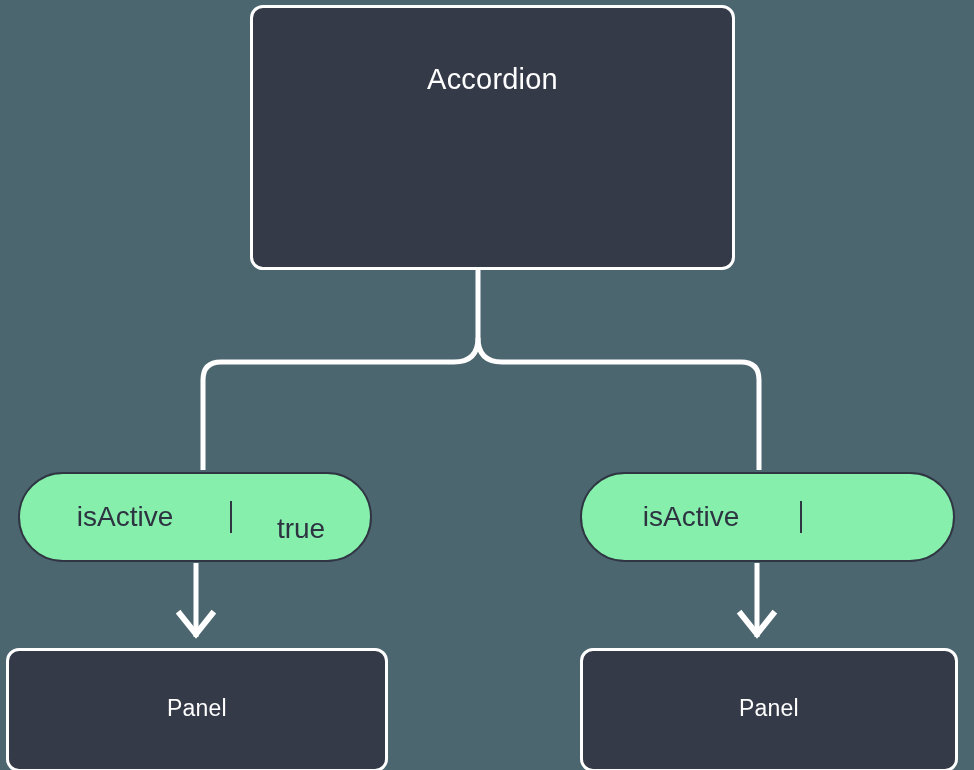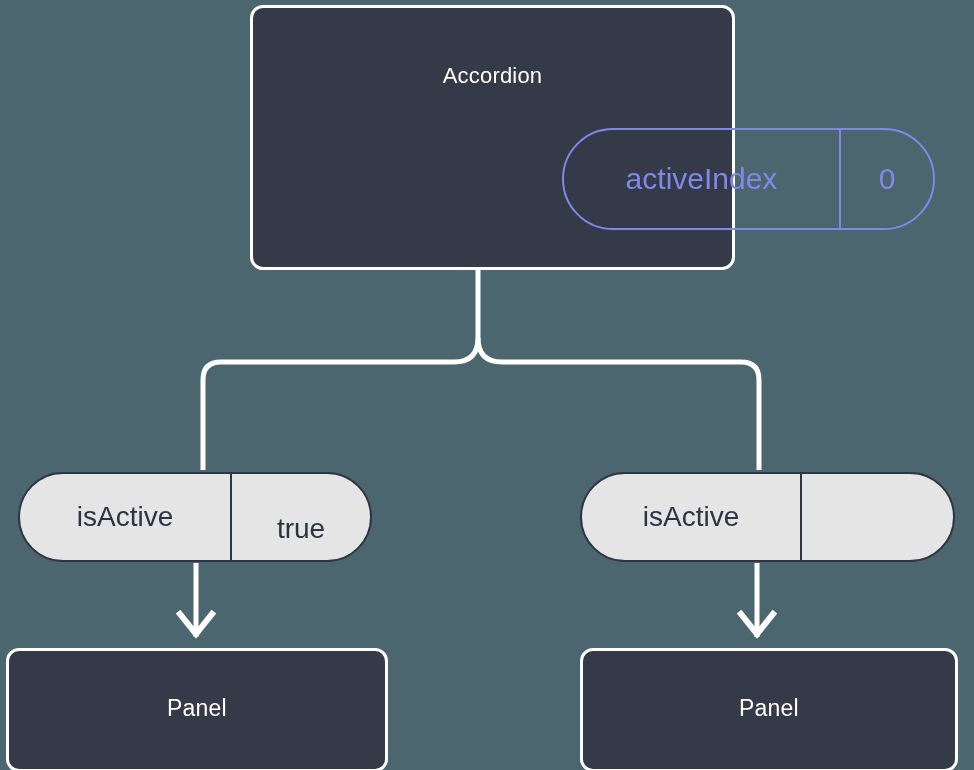--- a/index.html
+++ b/index.html
@@ -53,21 +53,21 @@
     width: 378px;
     height: 124px;
   }
 
   .node-title {
     position: absolute;
     left: 0;
     width: 100%;
     text-align: center;
     color: #ffffff;
-    font-size: 22px;
+    font-size: 29px;
     font-weight: 400;
     letter-spacing: 0.2px;
   }
   #accordion-title { top: 55px; }
   .panel-title { top: 44px; font-size: 23px; }
 
   
   .pill {
     position: absolute;
     box-sizing: border-box;
@@ -101,23 +101,24 @@
     border-right: 2px solid #8189e8;
   }
   #accordion-state-pill .pill-val {
     flex: 1;
     color: #8189e8;
     font-size: 30px;
   }
 
   
   .pill-filled {
-    background: #e5e5e5;
+    background: #86efac;
     border: 2px solid #2f3542;
     height: 90px;
+    align-items: center;
   }
   .pill-filled .pill-key,
   .pill-filled .pill-val {
     color: #2d3340;
     font-size: 28px;
   }
   .pill-filled .pill-key {
     border-right: 2px solid #2f3542;
   }
 
@@ -161,24 +162,20 @@
     <path d="M 196 563 L 196 637" stroke="#ffffff" stroke-width="5" stroke-linecap="butt"></path>
     <path d="M 180 614 L 196 634 L 212 614" stroke="#ffffff" stroke-width="6" stroke-linecap="square" stroke-linejoin="miter"></path>
 
     <path d="M 757 563 L 757 637" stroke="#ffffff" stroke-width="5" stroke-linecap="butt"></path>
     <path d="M 741 614 L 757 634 L 773 614" stroke="#ffffff" stroke-width="6" stroke-linecap="square" stroke-linejoin="miter"></path>
   </svg>
 
   <div class="node-box" id="accordion-box">
     <div class="node-title" id="accordion-title">Accordion</div>
 
-    <div class="pill" id="accordion-state-pill">
-      <div class="pill-key">activeIndex</div>
-      <div class="pill-val">0</div>
-    </div>
   </div>
 
   <div class="pill pill-filled" id="pill-isactive-left">
     <div class="pill-key">isActive</div>
     <div class="pill-val">true</div>
   </div>
 
   <div class="pill pill-filled" id="pill-isactive-right">
     <div class="pill-key">isActive</div>
   </div>

